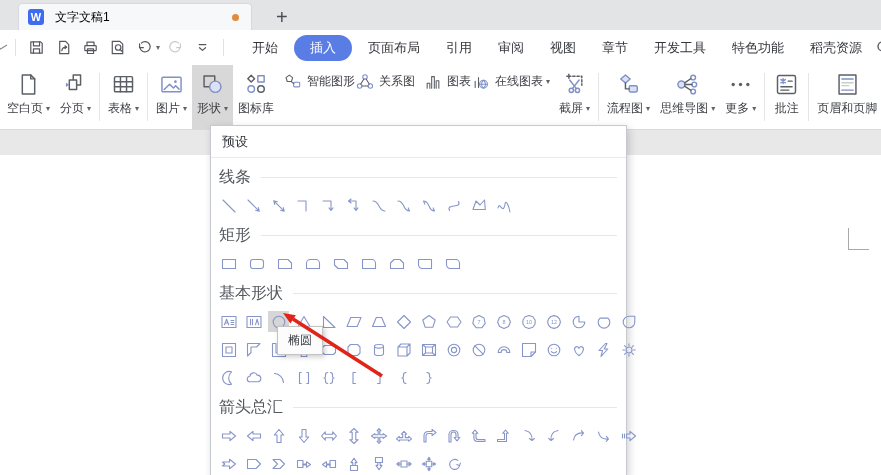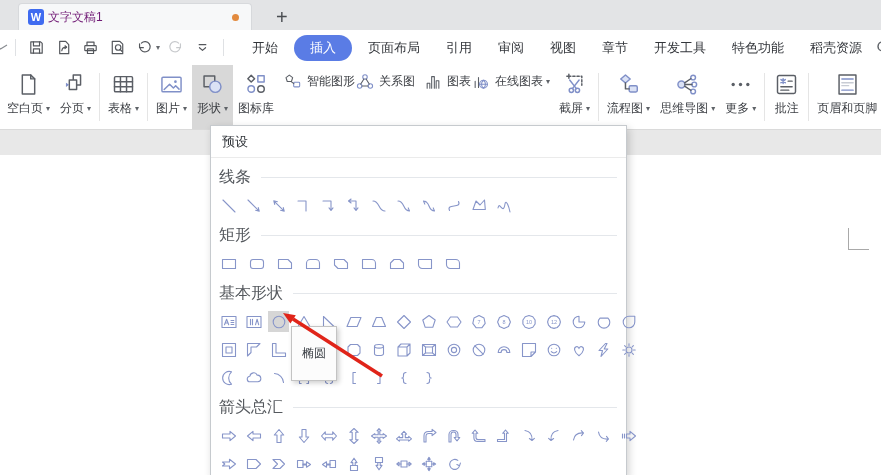--- a/index.html
+++ b/index.html
@@ -8,21 +8,21 @@
     background:#e8e8e8;
     font-family:"Liberation Sans","DejaVu Sans",sans-serif;
     -webkit-font-smoothing:antialiased;
   }
   
   .tabbar{position:absolute;left:0;top:0;right:0;height:30px;background:#e3e4e6;display:flex;align-items:flex-end}
   .doctab{margin-left:18px;width:234px;height:27px;background:#f7f8f9;border:1px solid #d7d9dc;border-bottom:none;
     border-radius:4px 4px 0 0;display:flex;align-items:center;padding:0 9px;box-sizing:border-box}
   .wps-logo{width:16px;height:16px;background:#3f6bf0;border-radius:3px;color:#fff;font-size:11px;font-weight:bold;
     display:flex;align-items:center;justify-content:center;flex:none}
-  .doctab-title{color:#701a75;font-size:12px;margin-left:4px;flex:1;white-space:nowrap;overflow:hidden}
+  .doctab-title{color:#000000;font-size:12px;margin-left:11px;flex:1;white-space:nowrap;overflow:hidden}
   .mod-dot{width:7px;height:7px;border-radius:50%;background:#e28a3e;margin-right:3px;flex:none}
   .newtab{margin-left:24px;margin-bottom:3px;font-size:20px;line-height:20px;color:#4a4d52;cursor:default}
   
   .toolbar{position:absolute;left:0;top:30px;right:0;height:35px;background:#fff;display:flex;align-items:center}
   .partial-glyph{width:10px;height:16px;margin-left:-2px;flex:none}
   .tb-sep{width:1px;height:17px;background:#dfe1e4;margin:0 7px;flex:none}
   .qa-btn{width:27px;height:24px;display:flex;align-items:center;justify-content:center;flex:none}
   .qa-btn svg{width:19px;height:19px;display:block}
   .qa-btn svg *{stroke:#54575c;fill:none;stroke-width:1.25;stroke-linecap:round;stroke-linejoin:round}
   .qa-btn.disabled svg *{stroke:#c7c9cc}
@@ -59,22 +59,22 @@
   .panel-header{font-size:13px;color:#2f3338;padding:7px 11px 6px;border-bottom:1px solid #ebebeb}
   .sec-label{display:flex;align-items:center;margin:9px 9px 0 8px;font-size:16px;color:#55595e;white-space:nowrap}
   .sec-label .line{flex:1;height:1px;background:#e4e7eb;margin-left:10px}
   .icon-row{display:flex;margin:7px 0 0 7px}
   .scell{width:21px;height:21px;display:flex;align-items:center;justify-content:center;margin-right:4px;flex:none}
   .scell.hl{background:#d6d6d6}
   .sicon{width:20px;height:20px;display:block}
   .sicon *{stroke:#8795c9;fill:none;stroke-width:1.1;stroke-linecap:round;stroke-linejoin:round}
   .sicon text{fill:#8795c9;stroke:none;font-size:5.5px;font-family:"Liberation Sans",sans-serif}
   
-  .tooltip{position:absolute;left:291px;top:326px;z-index:60;background:#fcfcfc;border:1px solid #c3c3c3;
-    box-shadow:2px 2px 5px rgba(0,0,0,.2);font-size:12px;color:#3c4046;padding:18px 10px;white-space:nowrap}
+  .tooltip{position:absolute;left:277px;top:326px;z-index:60;background:#fcfcfc;border:1px solid #c3c3c3;
+    box-shadow:2px 2px 5px rgba(0,0,0,.2);font-size:12px;color:#3c4046;padding:5px 10px;white-space:nowrap}
   .arrow-svg{position:absolute;left:0;top:0;z-index:70;pointer-events:none}
 </style>
 </head>
 <body>
 
 <div class="tabbar">
   <div class="doctab">
     <div class="wps-logo">W</div>
     <div class="doctab-title">文字文稿1</div>
     <div class="mod-dot"></div>

